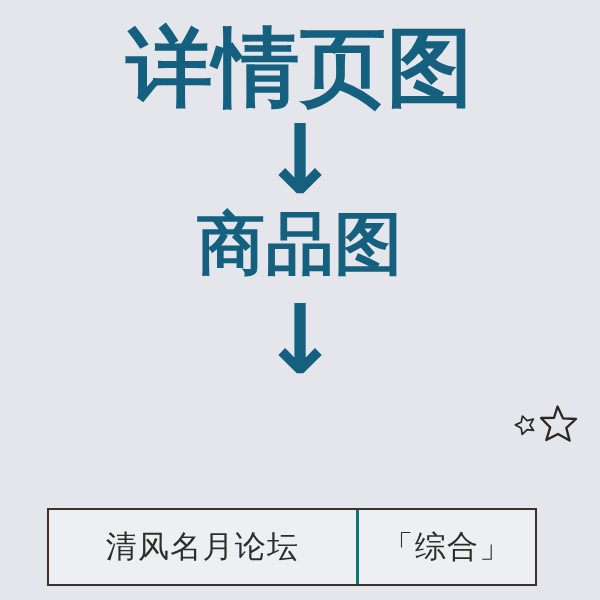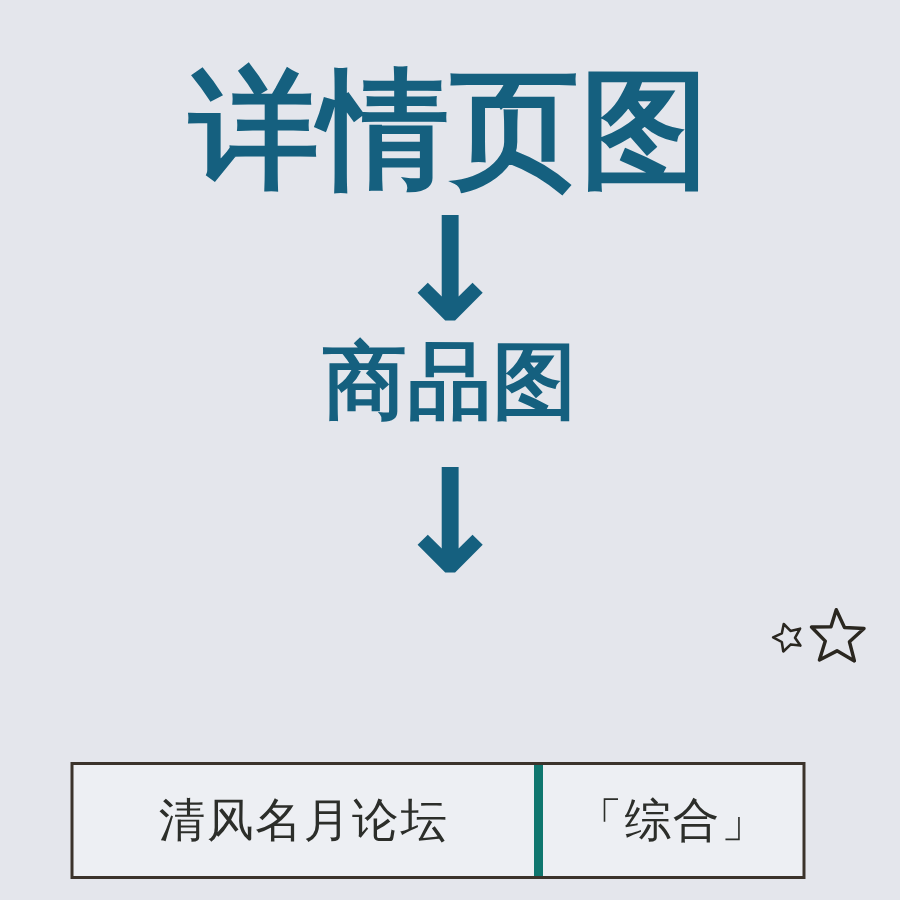--- a/index.html
+++ b/index.html
@@ -27,42 +27,40 @@
   .flow {
     position: absolute;
     left: 0;
     top: 0;
     width: 600px;
     height: 500px;
     display: flex;
     flex-direction: column;
     align-items: center;
     justify-content: flex-start;
-    margin-top: 20px;
   }
 
   .headline {
     color: #15607F;
     font-family: "DejaVu Sans", "Liberation Sans", sans-serif;
     font-weight: bold;
     letter-spacing: 0.01em;
     line-height: 1;
     white-space: nowrap;
     text-align: center;
   }
 
   .headline.l1 {
     font-size: 86px;
     margin-top: 24px;
   }
 
   .headline.l2 {
-    font-size: 56px;
+    font-size: 68px;
     margin-top: 6px;
-    font-family: Liberation Mono, monospace;
   }
 
   .headline.l3 {
     font-size: 84px;
     margin-top: 14px;
   }
 
   .arrow {
     color: #15607F;
     font-family: "DejaVu Sans", "Liberation Sans", sans-serif;
@@ -112,21 +110,21 @@
     justify-content: center;
     color: #2C2E2A;
     font-family: "Liberation Serif", "DejaVu Serif", serif;
     font-size: 31px;
     letter-spacing: 0.04em;
     white-space: nowrap;
   }
 
   .credit-cell.left {
     width: 307px;
-    border-right: 6px solid #0f766e;
+    border-right: 3px solid #0f766e;
   }
 
   .credit-cell.right {
     flex: 1 1 auto;
   }
 </style>
 </head>
 <body>
 
 <div id="poster">

